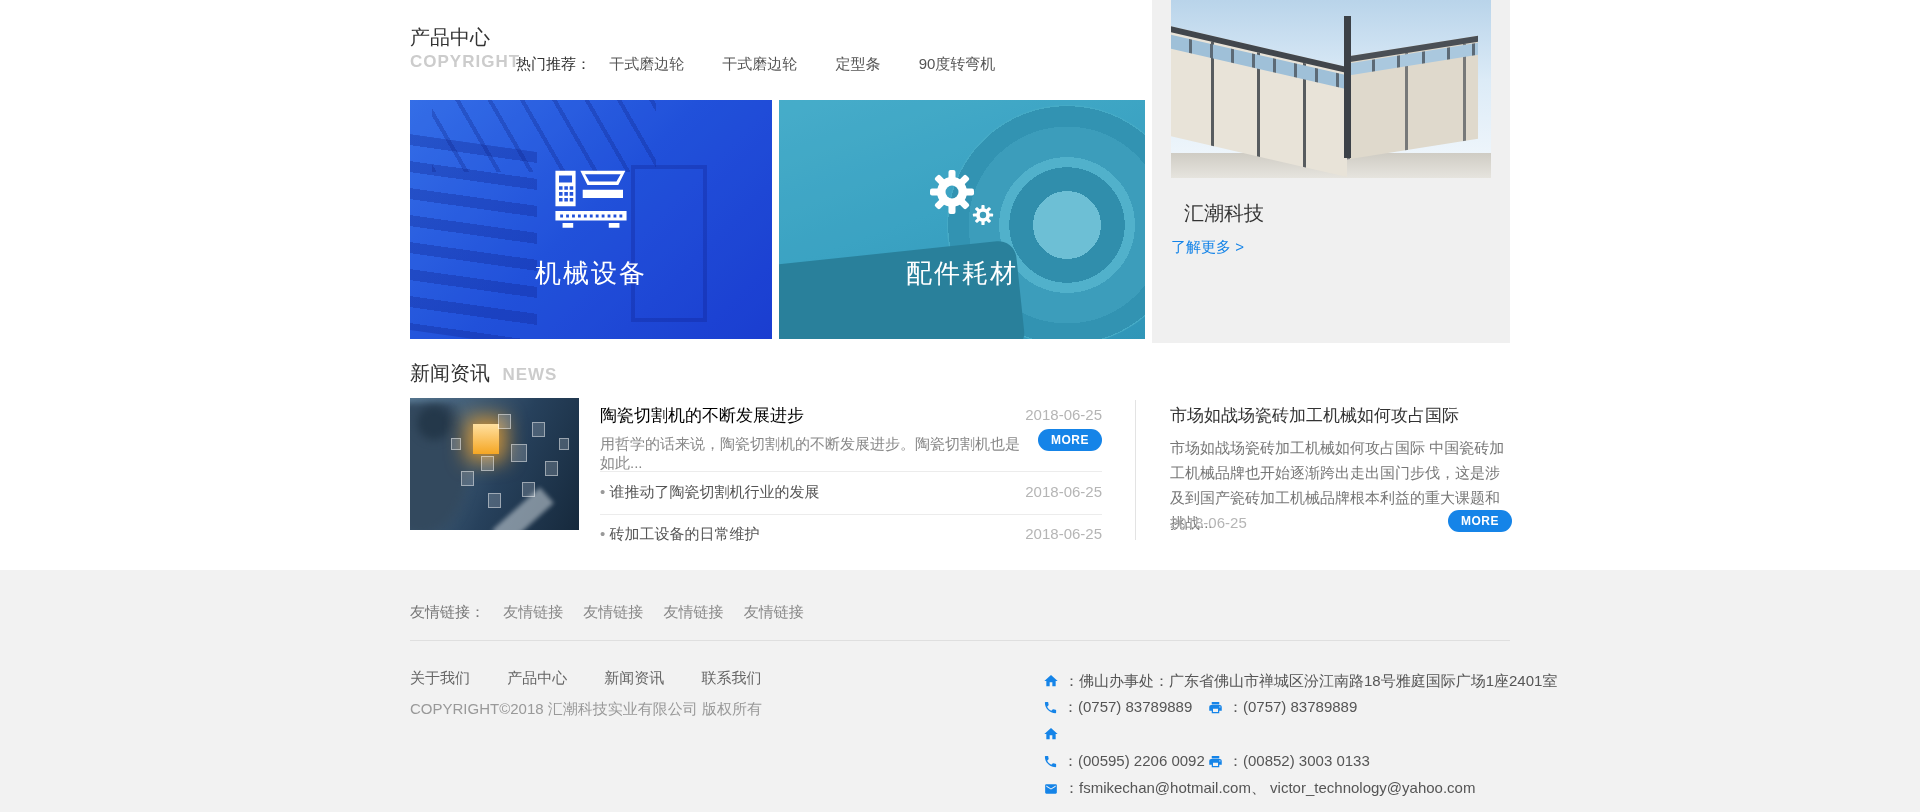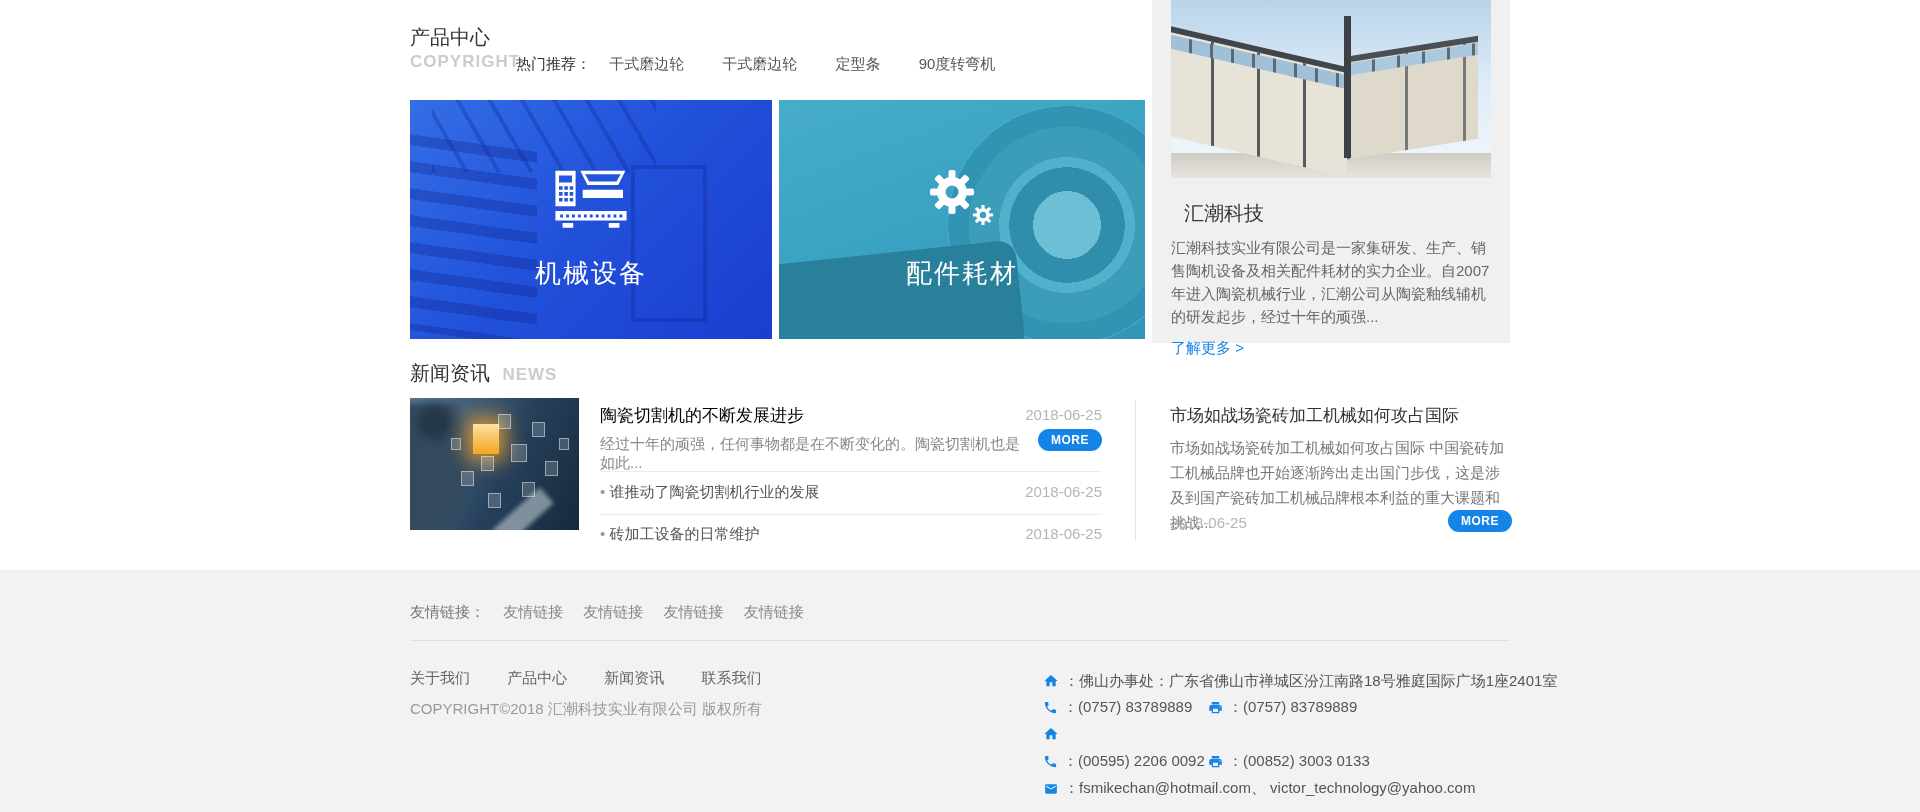--- a/index.html
+++ b/index.html
@@ -210,21 +210,20 @@
     <div class="about-panel">
       <div class="about-photo">
         <div class="b-ground"></div>
         <div class="b-left"></div>
         <div class="b-right"></div>
         <div class="b-win-l"></div>
         <div class="b-win-r"></div>
         <div class="b-post"></div>
       </div>
       <div class="about-title">汇潮科技</div>
-      <div class="about-desc">汇潮科技实业有限公司是一家集研发、生产、销售陶机设备及相关配件耗材的实力企业。自2007年进入陶瓷机械行业，汇潮公司从陶瓷釉线辅机的研发起步，经过十年的顽强...</div>
       <a class="about-more">了解更多 &gt;</a>
     </div>
 
     <div class="news-head">
       <span class="news-cn">新闻资讯</span>
       <span class="news-en">NEWS</span>
     </div>
 
     <div class="thumb">
       <div class="t-person"></div>
@@ -239,21 +238,21 @@
       <div class="sq"></div>
       <div class="sq"></div>
       <div class="sq"></div>
       <div class="sq"></div>
       <div class="sq"></div>
     </div>
 
     <div class="news-center">
       <a class="f-title">陶瓷切割机的不断发展进步</a>
       <span class="f-date">2018-06-25</span>
-      <div class="f-excerpt">经过十年的顽强，任何事物都是在不断变化的。陶瓷切割机也是如此...</div>
+      <div class="f-excerpt">用哲学的话来说，陶瓷切割机的不断发展进步。陶瓷切割机也是如此...</div>
       <button class="more-btn f-more">MORE</button>
       <div class="hline hl1"></div>
       <a class="news-li-title li1">谁推动了陶瓷切割机行业的发展</a>
       <span class="news-li-date li1">2018-06-25</span>
       <div class="hline hl2"></div>
       <a class="news-li-title li2">砖加工设备的日常维护</a>
       <span class="news-li-date li2">2018-06-25</span>
     </div>
 
     <div class="vline"></div>

